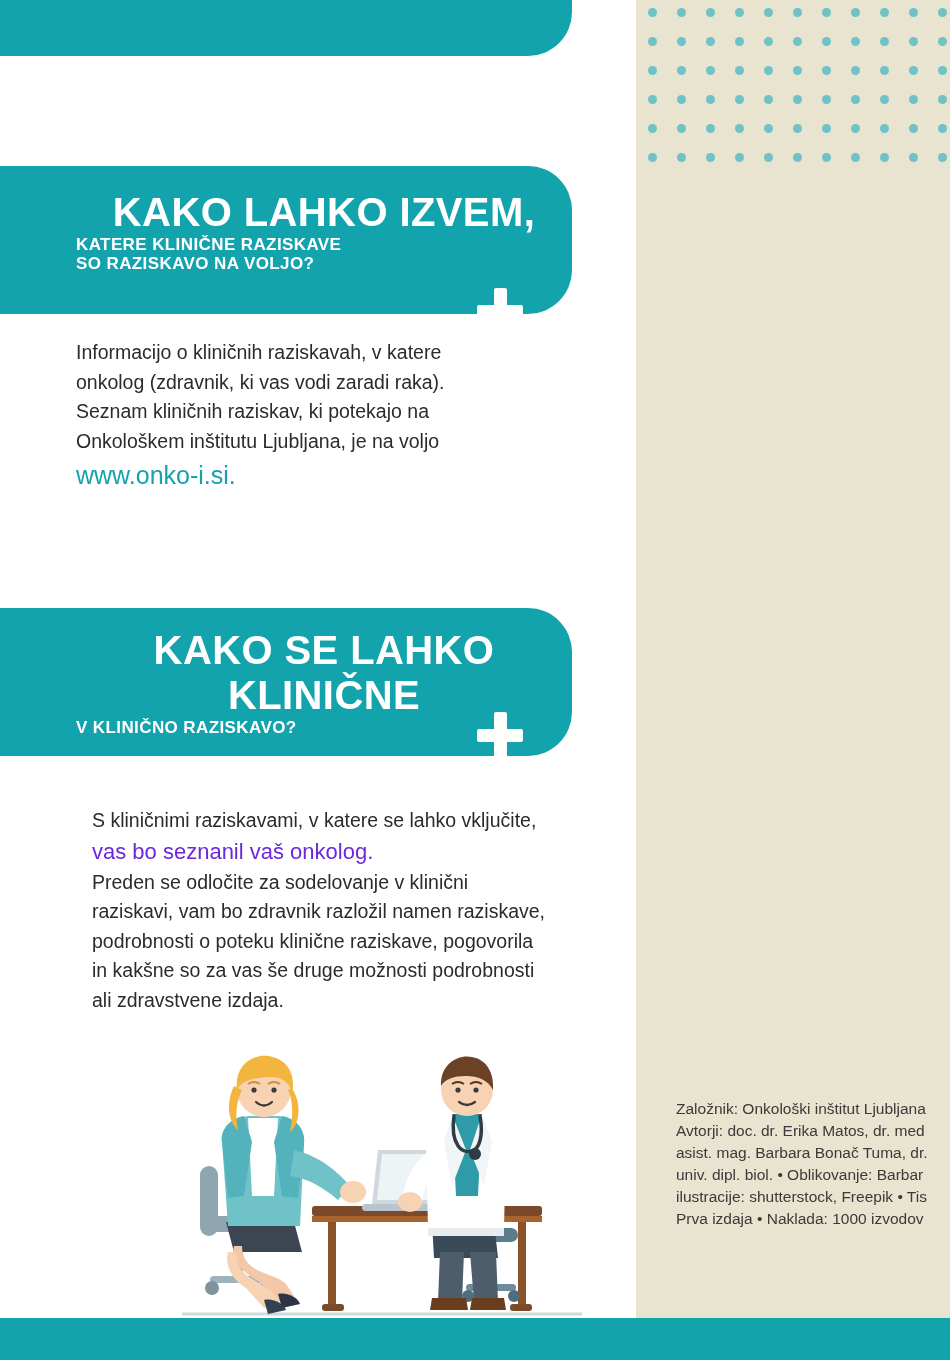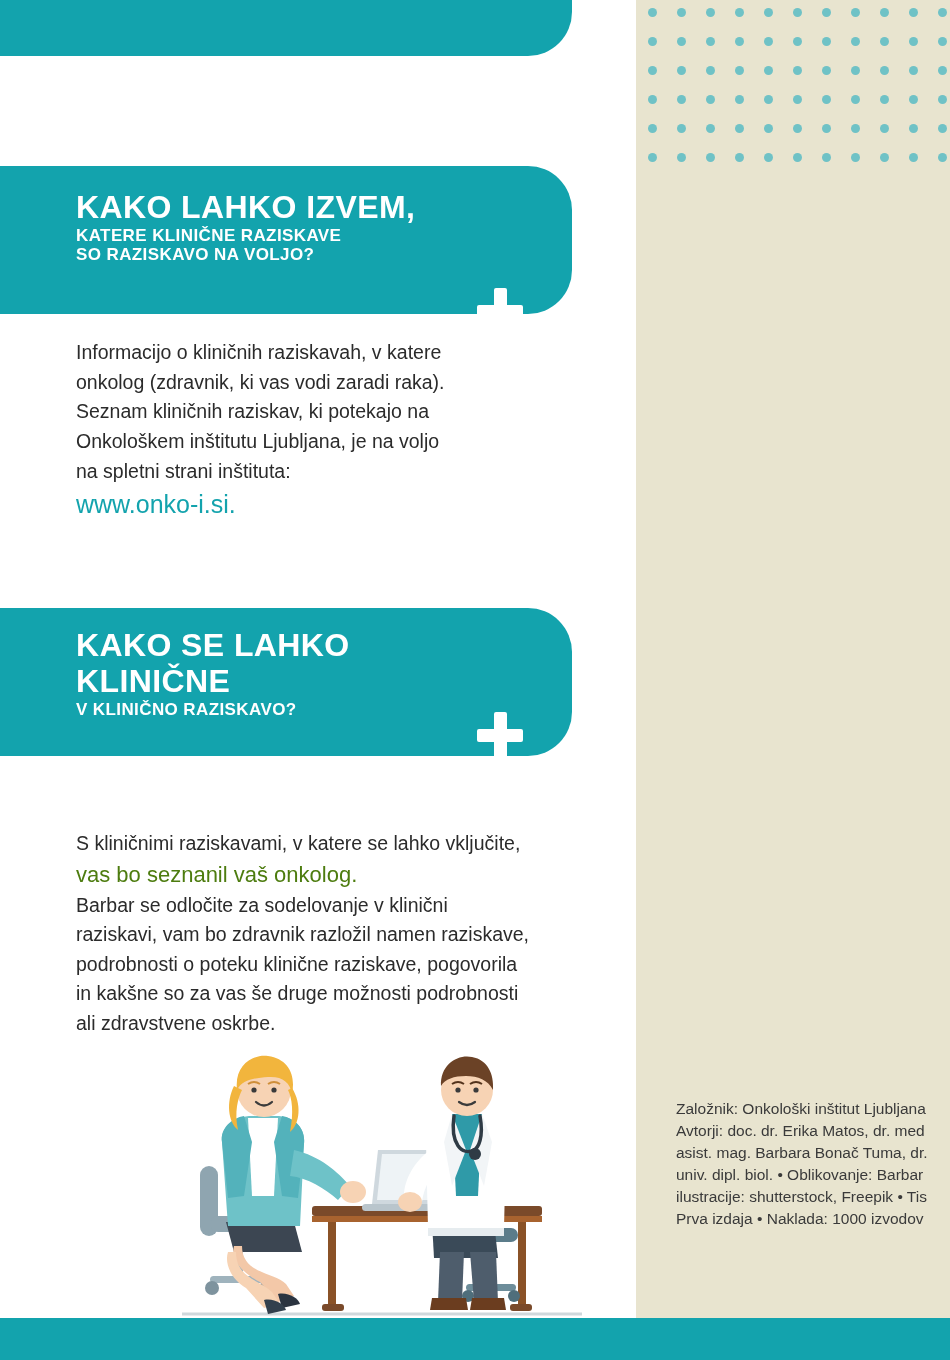--- a/index.html
+++ b/index.html
@@ -93,21 +93,21 @@
   }
   #head1 { top: 166px; width: 612px; height: 148px; padding-top: 24px; }
   #head2 { top: 608px; width: 612px; height: 148px; padding-top: 20px; }
 
   .head-line {
     display: block;
     font-weight: bold;
     letter-spacing: 0.4px;
     line-height: 1.12;
   }
-  .hl-big { font-size: 32px; }
+  .hl-big { font-size: 40px; text-align: center; }
   .hl-small { font-size: 17px; }
 
   
   .plus {
     position: absolute;
     width: 46px;
     height: 46px;
   }
   .plus:before, .plus:after {
     content: "";
@@ -123,32 +123,32 @@
   
   .body-text {
     position: absolute;
     left: 76px;
     color: #2b2b2b;
     font-size: 19.5px;
     line-height: 1.52;
     width: 500px;
   }
   #text1 { top: 338px; }
-  #text2 { top: 829px; }
+  #text2 { top: 806px; margin-left: 16px; }
 
   .body-text p { margin: 0; }
 
   .link-line {
     color: #13a3ad;
     font-size: 25px;
     line-height: 1.5;
     margin-top: 2px;
   }
   .accent-line {
-    color: #4d7c0f;
+    color: #6d28d9;
     font-size: 22px;
     line-height: 1.45;
   }
 
   
   .illus {
     position: absolute;
     left: 182px;
     top: 1046px;
     width: 400px;
@@ -253,39 +253,38 @@
     <span class="head-line hl-small">KATERE KLINIČNE RAZISKAVE</span>
     <span class="head-line hl-small">SO RAZISKAVO NA VOLJO?</span>
   </div>
   <div class="plus" id="plus1"></div>
 
   <div class="body-text" id="text1">
     <p>Informacijo o kliničnih raziskavah, v katere</p>
     <p>onkolog (zdravnik, ki vas vodi zaradi raka).</p>
     <p>Seznam kliničnih raziskav, ki potekajo na</p>
     <p>Onkološkem inštitutu Ljubljana, je na voljo</p>
-    <p>na spletni strani inštituta:</p>
     <p class="link-line">www.onko-i.si.</p>
   </div>
 
   <div class="head-block" id="head2">
     <span class="head-line hl-big">KAKO SE LAHKO</span>
     <span class="head-line hl-big">KLINIČNE</span>
     <span class="head-line hl-small">V KLINIČNO RAZISKAVO?</span>
   </div>
   <div class="plus" id="plus2"></div>
 
   <div class="body-text" id="text2">
     <p>S kliničnimi raziskavami, v katere se lahko vključite,</p>
     <p class="accent-line">vas bo seznanil vaš onkolog.</p>
-    <p>Barbar se odločite za sodelovanje v klinični</p>
+    <p>Preden se odločite za sodelovanje v klinični</p>
     <p>raziskavi, vam bo zdravnik razložil namen raziskave,</p>
     <p>podrobnosti o poteku klinične raziskave, pogovorila</p>
     <p>in kakšne so za vas še druge možnosti podrobnosti</p>
-    <p>ali zdravstvene oskrbe.</p>
+    <p>ali zdravstvene izdaja.</p>
   </div>
 
   <div class="illus">
     <svg viewBox="0 0 400 272" width="400" height="272" xmlns="http://www.w3.org/2000/svg">
 
       <line x1="0" y1="268" x2="400" y2="268" stroke="#cfd8dc" stroke-width="3"></line>
 
       <g>
         <rect x="18" y="120" width="18" height="70" rx="9" fill="#8fa5b0"></rect>
         <rect x="28" y="170" width="58" height="16" rx="8" fill="#8fa5b0"></rect>

